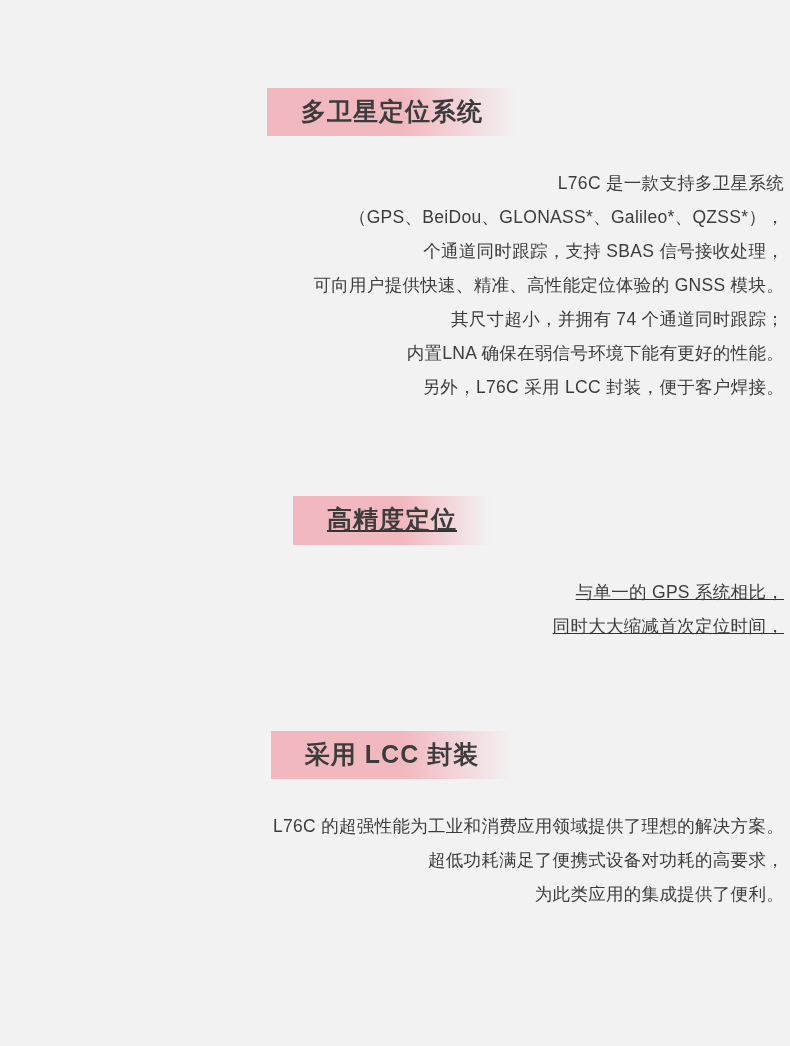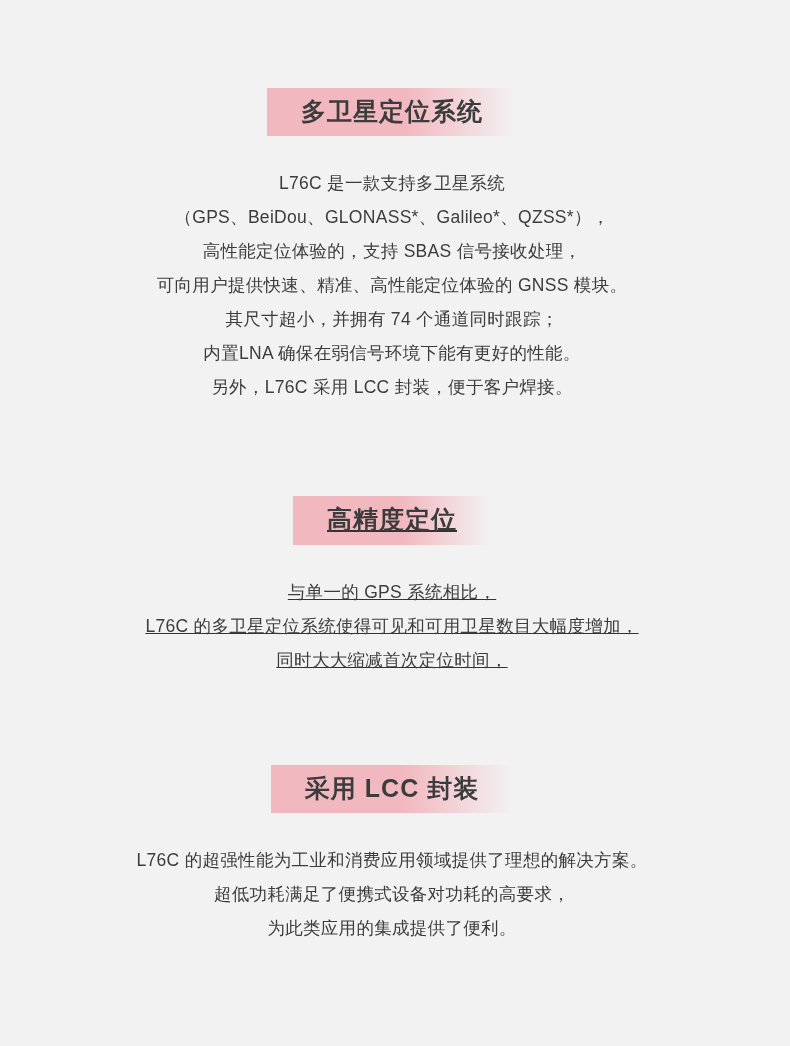--- a/index.html
+++ b/index.html
@@ -41,20 +41,21 @@
     background: linear-gradient(to right, #f2b8c0 0%, #f2b8c0 55%, rgba(242,184,192,0.45) 80%, rgba(242,184,192,0) 100%);
     line-height: 1.25;
     white-space: nowrap;
   }
   .section-body {
     margin-top: 30px;
     font-size: 17.5px;
     line-height: 34px;
     color: #3c3c3c;
     letter-spacing: 0.3px;
+    text-align: right;
   }
   .section-body .ln {
     display: block;
     white-space: nowrap;
   }
   #sec1 { padding-top: 88px; }
   #sec2 { padding-top: 92px; text-decoration: underline; }
   #sec3 { padding-top: 88px; }
 </style>
 </head>
@@ -62,35 +63,34 @@
 
 <div class="page">
 
   <div class="section" id="sec1">
     <div class="section-title-wrap">
       <div class="section-title">多卫星定位系统</div>
     </div>
     <div class="section-body">
       <span class="ln">L76C 是一款支持多卫星系统</span>
       <span class="ln">（GPS、BeiDou、GLONASS*、Galileo*、QZSS*），</span>
-      <span class="ln">高性能定位体验的，支持 SBAS 信号接收处理，</span>
+      <span class="ln">个通道同时跟踪，支持 SBAS 信号接收处理，</span>
       <span class="ln">可向用户提供快速、精准、高性能定位体验的 GNSS 模块。</span>
       <span class="ln">其尺寸超小，并拥有 74 个通道同时跟踪；</span>
       <span class="ln">内置LNA 确保在弱信号环境下能有更好的性能。</span>
       <span class="ln">另外，L76C 采用 LCC 封装，便于客户焊接。</span>
     </div>
   </div>
 
   <div class="section" id="sec2">
     <div class="section-title-wrap">
       <div class="section-title">高精度定位</div>
     </div>
     <div class="section-body">
       <span class="ln">与单一的 GPS 系统相比，</span>
-      <span class="ln">L76C 的多卫星定位系统使得可见和可用卫星数目大幅度增加，</span>
       <span class="ln">同时大大缩减首次定位时间，</span>
     </div>
   </div>
 
   <div class="section" id="sec3">
     <div class="section-title-wrap">
       <div class="section-title">采用 LCC 封装</div>
     </div>
     <div class="section-body">
       <span class="ln">L76C 的超强性能为工业和消费应用领域提供了理想的解决方案。</span>

